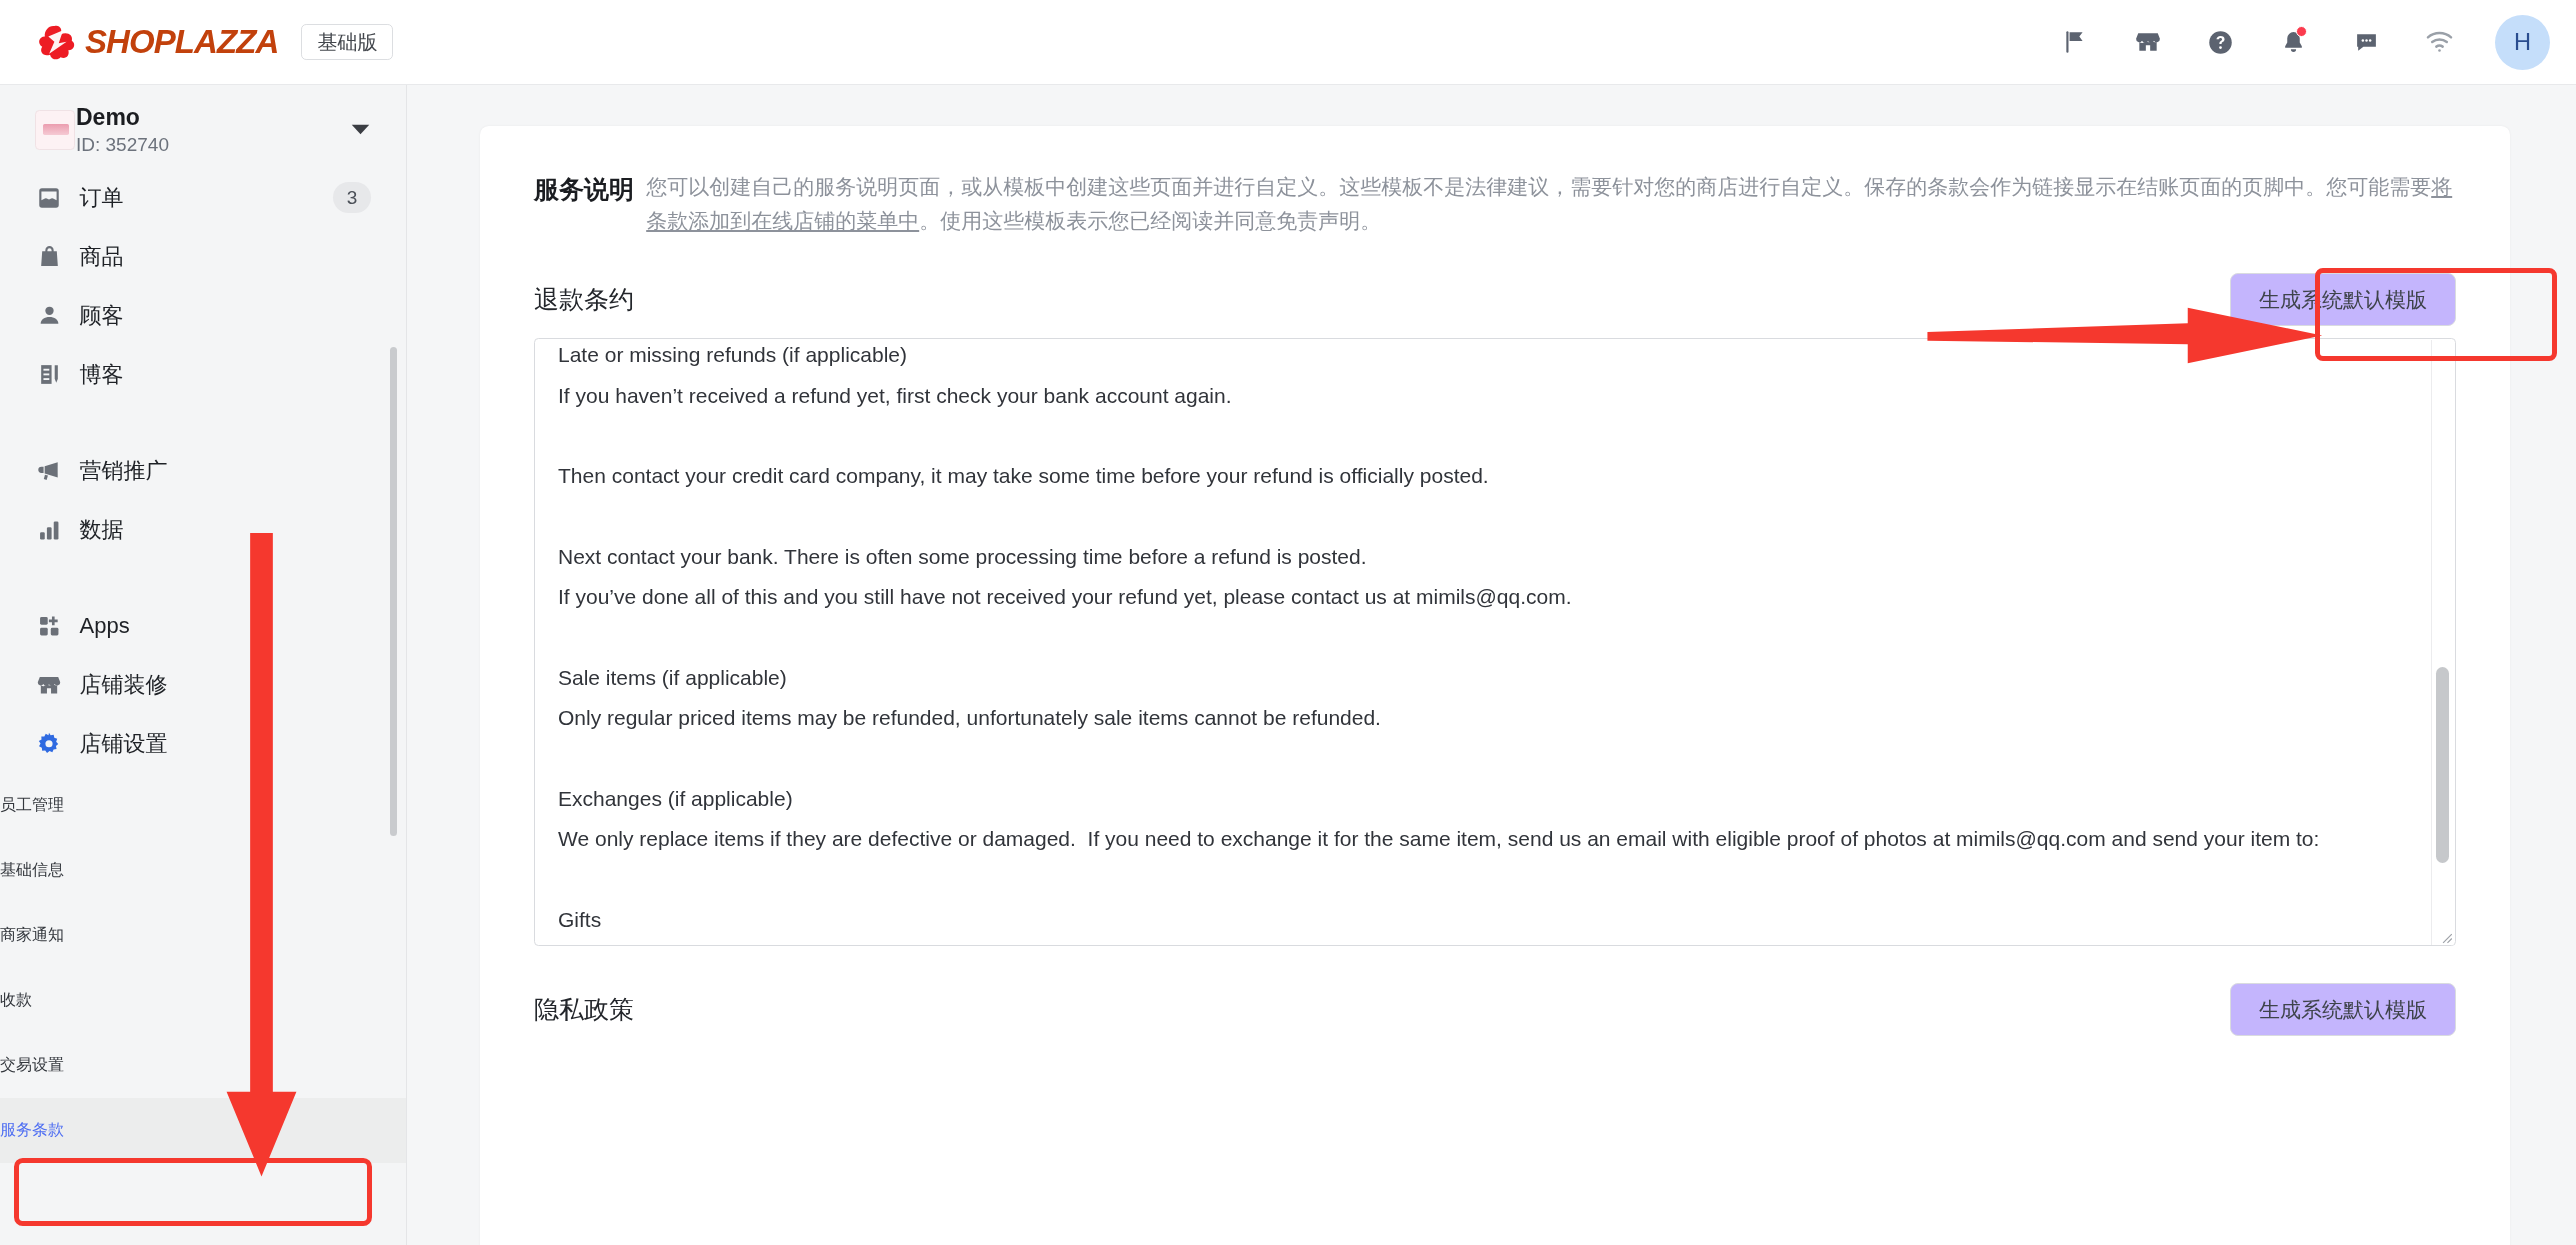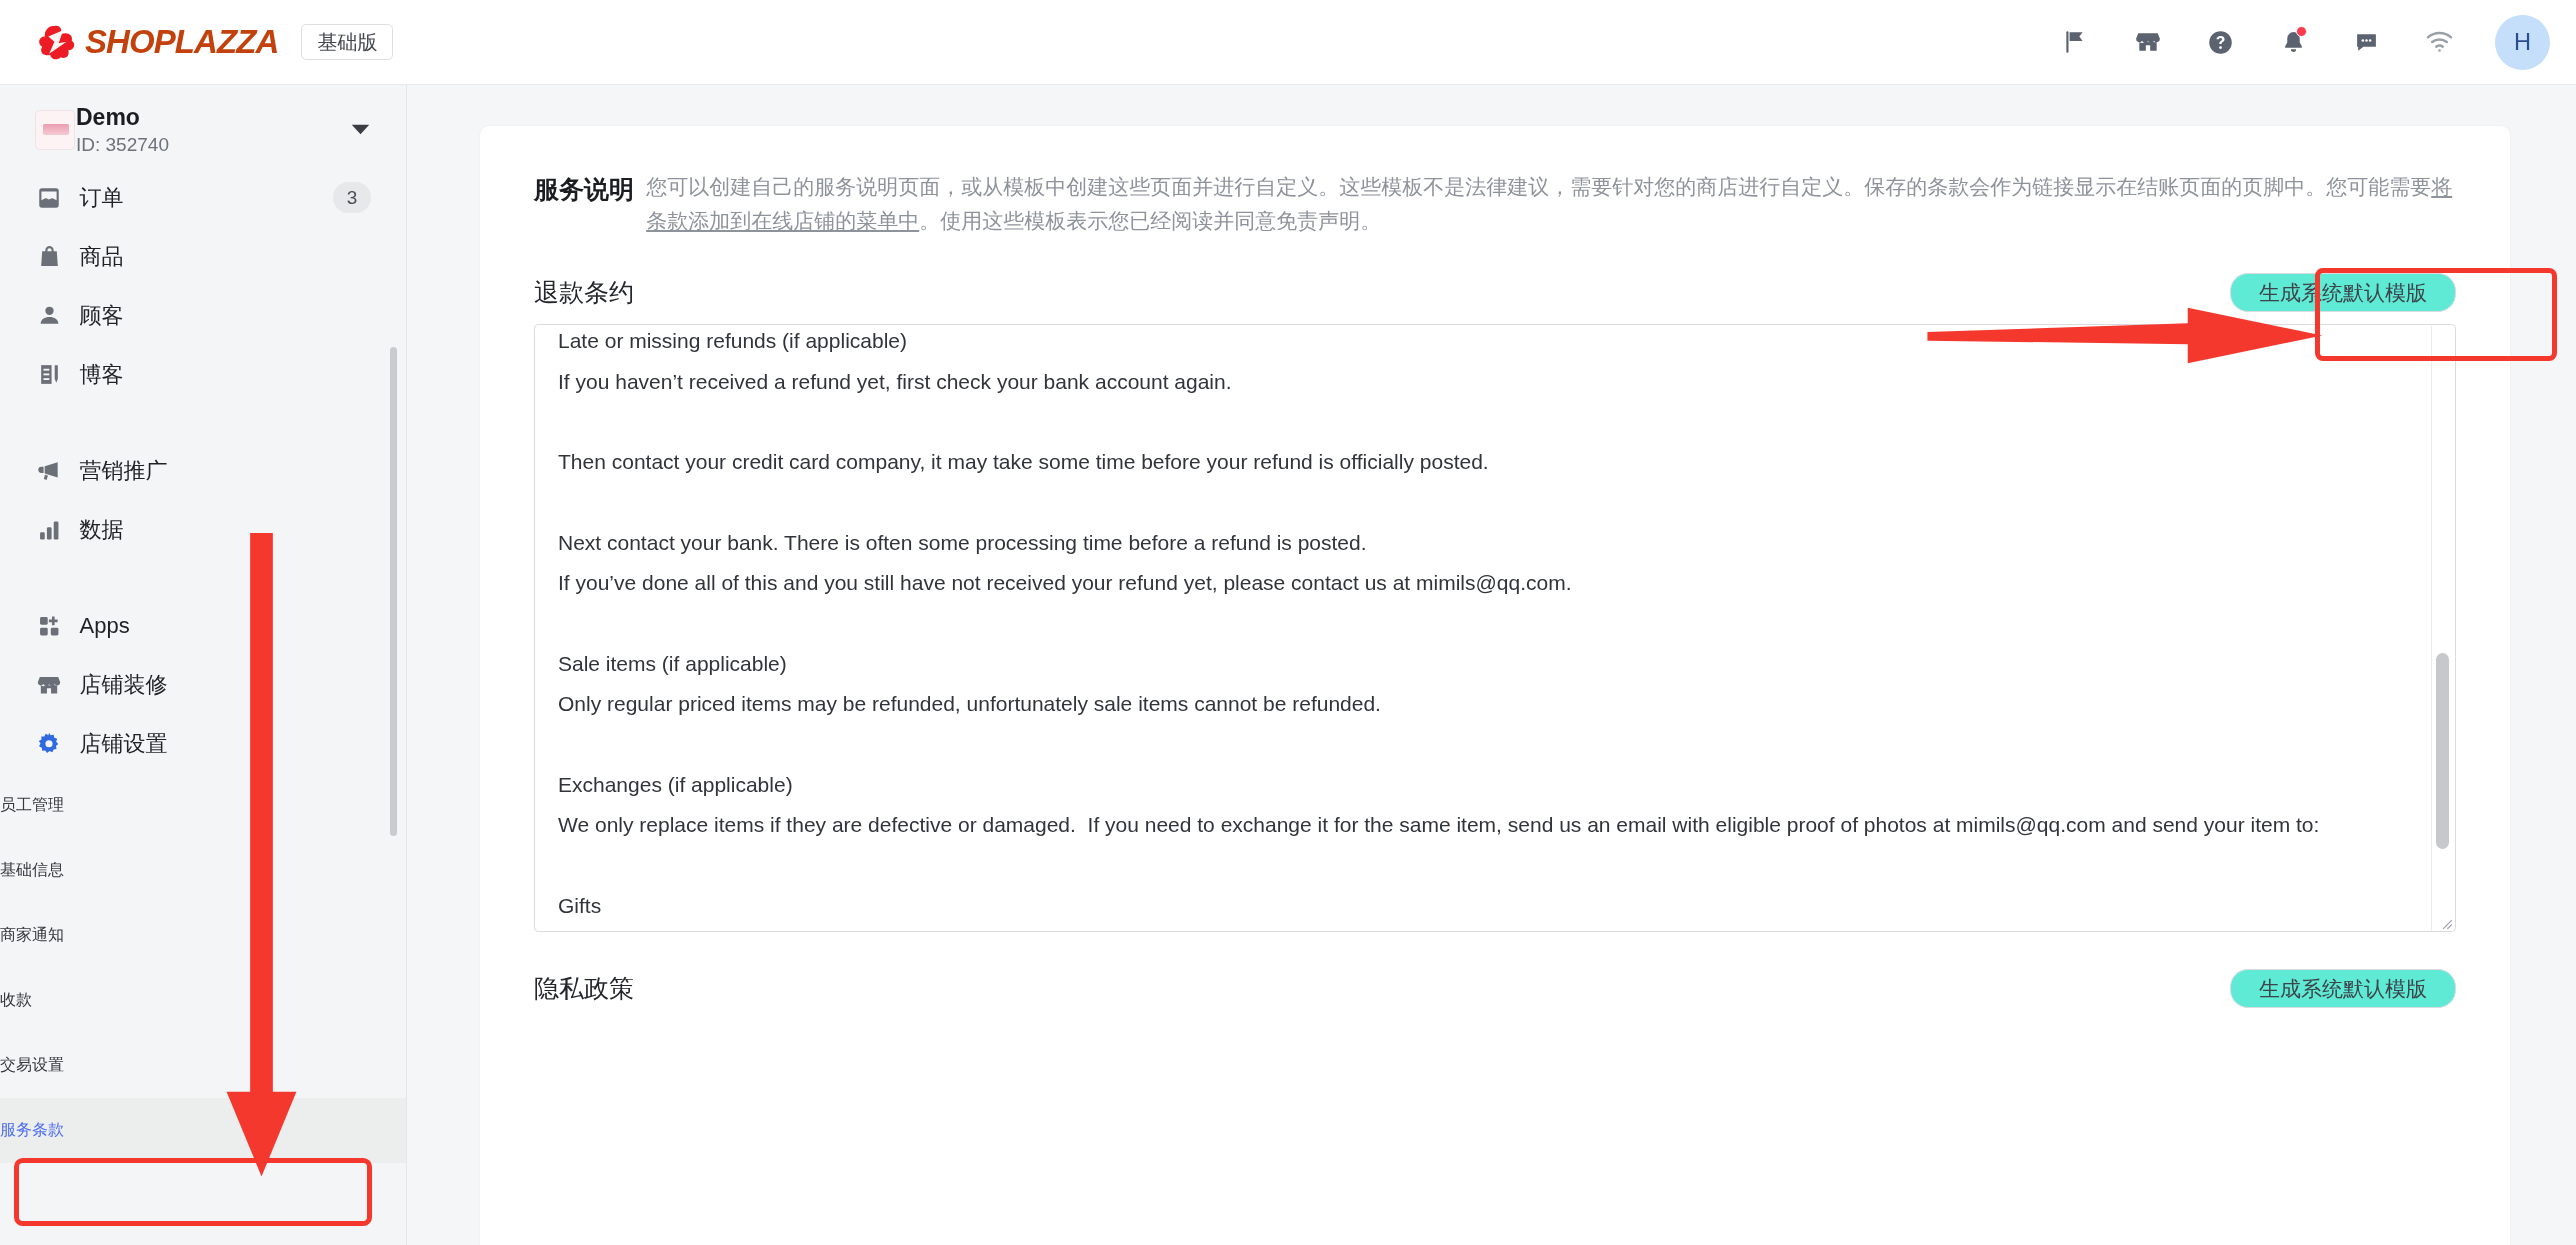--- a/index.html
+++ b/index.html
@@ -160,23 +160,23 @@
   }
   .head-desc a { color: #8d929b; text-decoration: underline; }
 
   .sec-row {
     display: flex; align-items: center;
     padding: 35px 54px 0 54px;
   }
   .sec-title { font-size: 25px; font-weight: 400; color: #23262b; }
   .gen-btn {
     margin-left: auto;
-    padding: 8px 28px;
-    border: 0.9px solid #d9dbdf; border-radius: 18px;
-    background: #5eead4; color: #3e434a; font-size: 21px;
+    padding: 15px 28px;
+    border: 0.9px solid #d9dbdf; border-radius: 8px;
+    background: #c4b5fd; color: #3e434a; font-size: 21px;
     line-height: 1; cursor: pointer; white-space: nowrap;
   }
 
   .ta-wrap {
     position: relative;
     margin: 12.2px 54px 0 54px;
     height: 608px;
     border: 0.9px solid #d9dbdf;
     border-radius: 4.4px;
     background: #fff;

